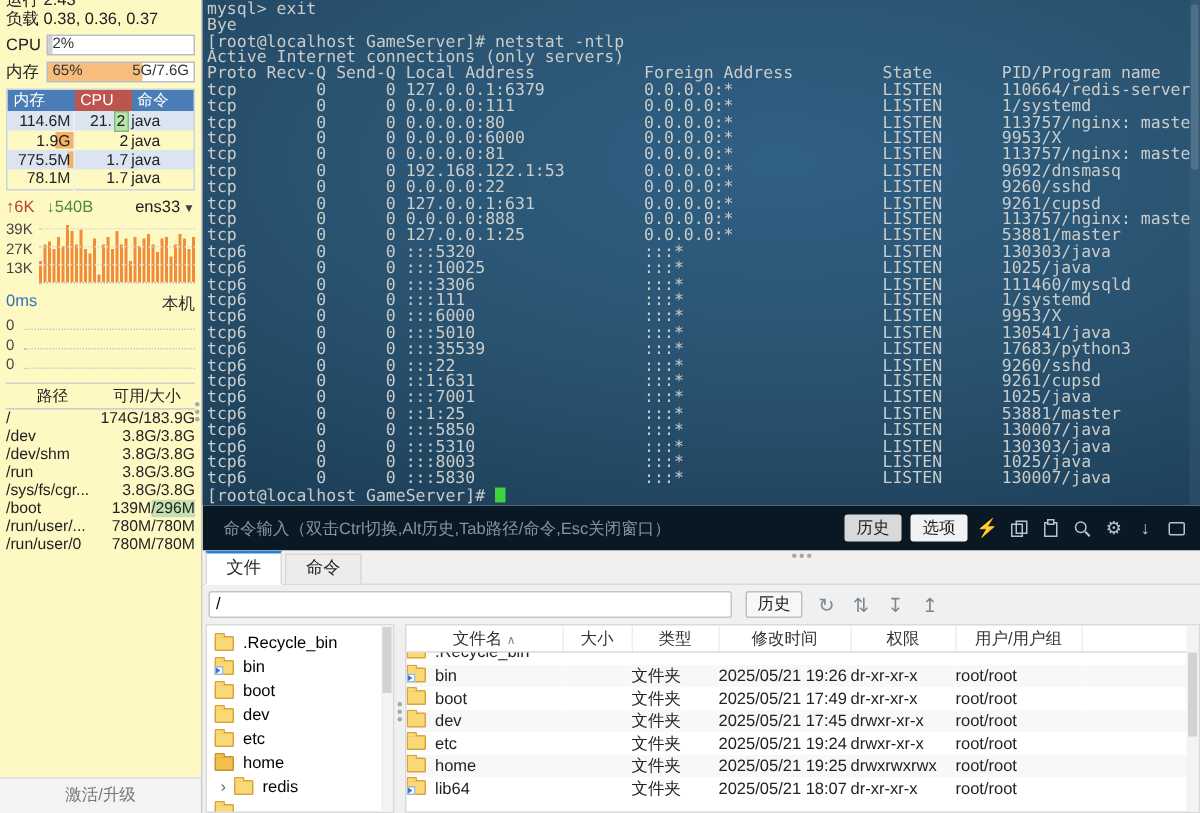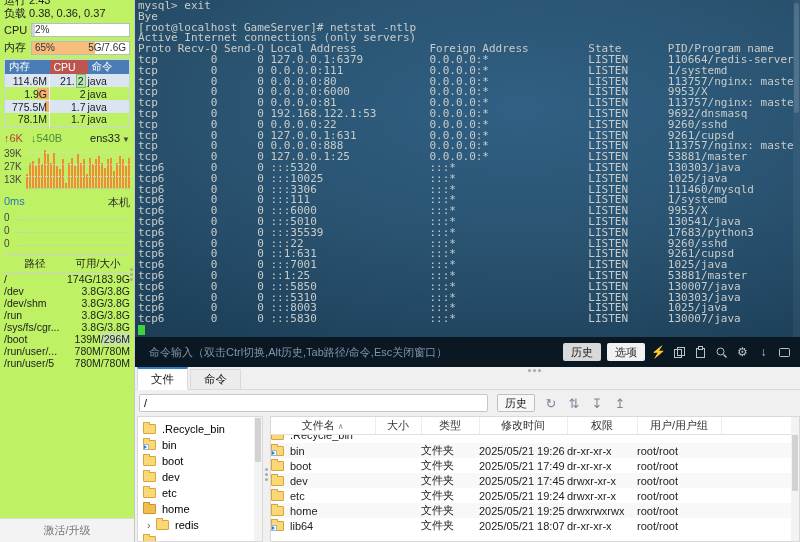--- a/index.html
+++ b/index.html
@@ -1,20 +1,20 @@
 <!DOCTYPE html>
 <html><head>
 <meta charset="utf-8">
 <style>
   html,body{margin:0;padding:0;background:#fff;}
   *{box-sizing:border-box;}
   .app{width:800px;height:542px;display:flex;overflow:hidden;font-family:"Liberation Sans",sans-serif;background:#f0f0f0;position:relative;}
 
   
-  .sidebar{width:135px;flex:none;background:#bef264;border-right:1px solid #c8c8c8;padding:0 4px;font-size:11px;color:#222;position:relative;overflow:hidden;}
+  .sidebar{width:135px;flex:none;background:#fef9c3;border-right:1px solid #c8c8c8;padding:0 4px;font-size:11px;color:#222;position:relative;overflow:hidden;}
   .side-line{height:13px;line-height:13px;white-space:nowrap;overflow:hidden;}
   .uptime{margin-top:-6px;}
   .meter-row{display:flex;align-items:center;height:17px;margin:1px 0;}
   .meter-label{width:27px;flex:none;}
   .meter{flex:1;height:14px;border:1px solid #b7bcc3;background:#fff;position:relative;font-size:10px;line-height:12px;}
   .meter .fill{position:absolute;left:0;top:0;bottom:0;background:#f6bd7d;}
   .meter .fill.gray{background:#cdd2d8;}
   .meter .ptext{position:absolute;left:3px;top:0;color:#333;}
   .meter .dtext{position:absolute;right:3px;top:0;color:#333;}
   table.ptable{width:100%;border-collapse:collapse;table-layout:fixed;font-size:10.5px;margin-top:3px;border:1px solid #c9d4e2;}
@@ -292,21 +292,21 @@
           </tr>
           <tr>
             <td class="dpath">/boot</td>
             <td class="dval">139M<span class="hl-green2">/296M</span></td>
           </tr>
           <tr>
             <td class="dpath">/run/user/...</td>
             <td class="dval">780M/780M</td>
           </tr>
           <tr>
-            <td class="dpath">/run/user/5</td>
+            <td class="dpath">/run/user/0</td>
             <td class="dval">780M/780M</td>
           </tr>
         </tbody>
     </table>
 
     <div class="dots-v"></div>
     <div class="side-bottom">激活/升级</div>
   </aside>
 
   <div class="main">
@@ -335,21 +335,21 @@
 tcp6       0      0 :::5010                 :::*                    LISTEN      130541/java
 tcp6       0      0 :::35539                :::*                    LISTEN      17683/python3
 tcp6       0      0 :::22                   :::*                    LISTEN      9260/sshd
 tcp6       0      0 ::1:631                 :::*                    LISTEN      9261/cupsd
 tcp6       0      0 :::7001                 :::*                    LISTEN      1025/java
 tcp6       0      0 ::1:25                  :::*                    LISTEN      53881/master
 tcp6       0      0 :::5850                 :::*                    LISTEN      130007/java
 tcp6       0      0 :::5310                 :::*                    LISTEN      130303/java
 tcp6       0      0 :::8003                 :::*                    LISTEN      1025/java
 tcp6       0      0 :::5830                 :::*                    LISTEN      130007/java
-<span class="cursor"></span></pre>
+<span>[root@localhost GameServer]# </span><span class="cursor"></span></pre>
       <div class="term-scroll">
           <div class="term-thumb"></div>
         </div>
     </div>
 
     <div class="term-toolbar">
       <div class="tt-hint">命令输入（双击Ctrl切换,Alt历史,Tab路径/命令,Esc关闭窗口）</div>
       <div class="tt-btn">历史</div>
       <div class="tt-btn bright">选项</div>
       <span class="ticon zap">⚡</span>

